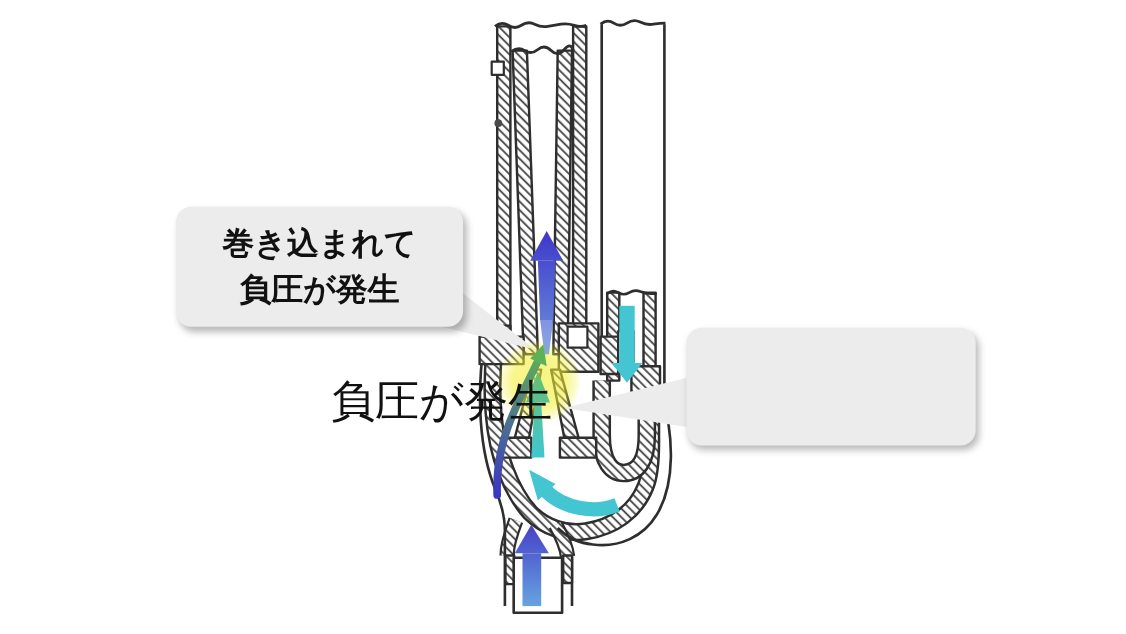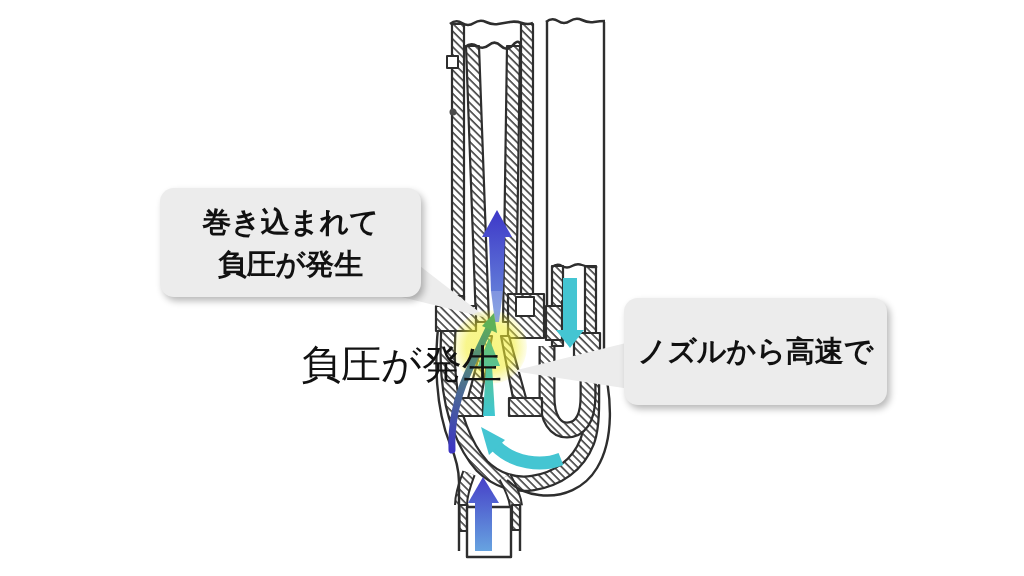--- a/index.html
+++ b/index.html
@@ -156,18 +156,17 @@
     </g>
   </g>
 </svg>
 
 <div class="bubble" id="left-bubble">
   <span class="line">巻き込まれて</span>
   <span class="line">負圧が発生</span>
 </div>
 
 <div class="bubble" id="right-bubble">
-  <span class="line">ノズルから高速で</span>
 </div>
 
 <div id="pressure-label">負圧が発生</div>
 
 </div>
 
 </body></html>

